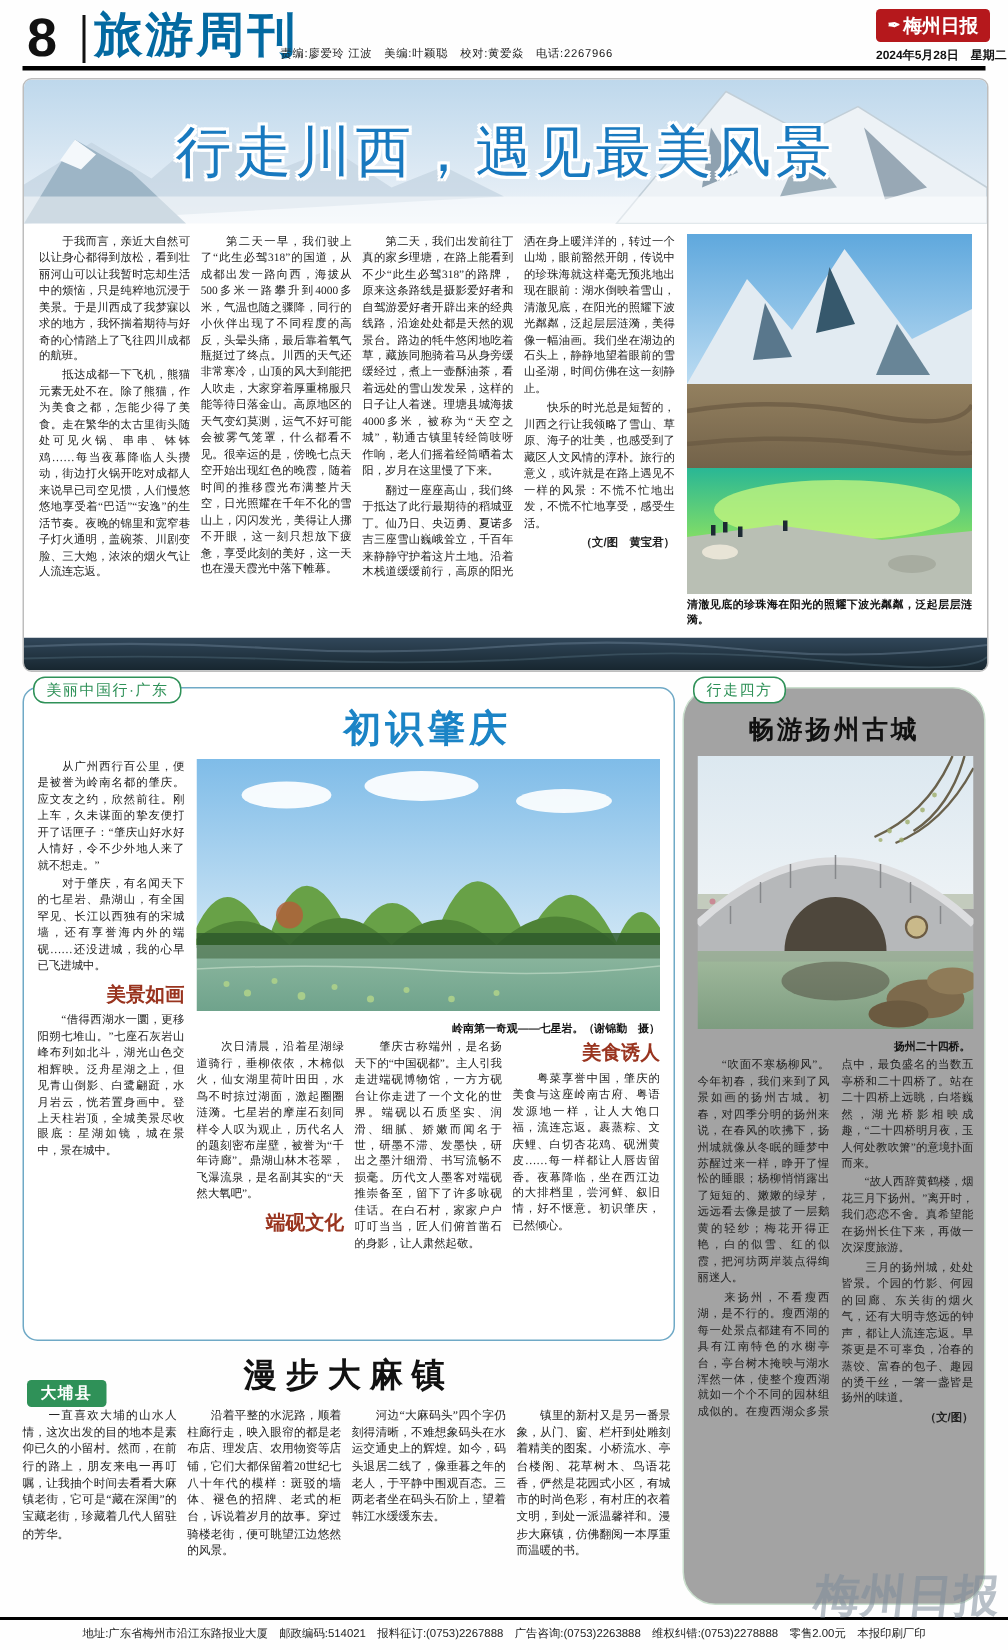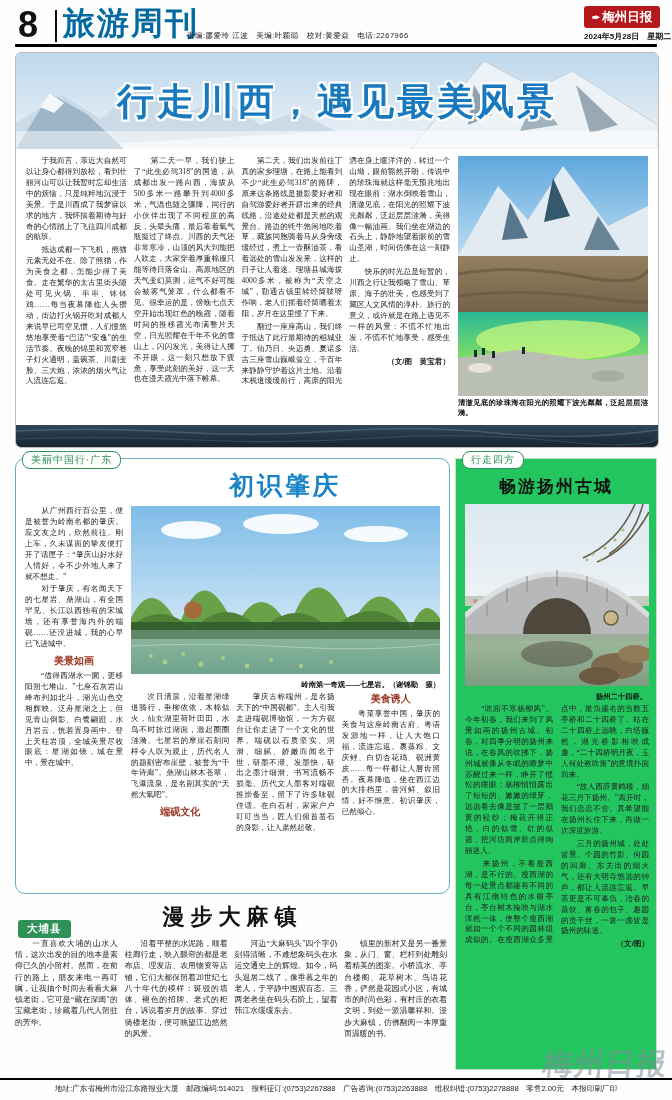--- a/index.html
+++ b/index.html
@@ -13,48 +13,48 @@
   .masthead{position:absolute;left:584px;top:6px;width:76px;height:22px;background:#b5181c;border-radius:3px;
             color:#fff;font-weight:700;font-size:12.5px;display:flex;align-items:center;justify-content:center;gap:2px;}
   .masthead .pen{font-size:10px;}
   .date-line{position:absolute;left:584px;top:31px;font-size:8px;color:#111;font-weight:600;}
   .head-rule{position:absolute;left:15px;top:44px;width:642px;height:2.5px;background:#000;}
   
   .main-box{position:absolute;left:15px;top:52px;width:642px;height:394px;border:1px solid #bdbdbd;
             border-radius:6px;overflow:hidden;background:#fff;}
   .banner{position:relative;width:642px;height:96px;}
   .banner svg{display:block;}
-  .main-title{position:absolute;left:0;top:24px;width:100%;text-align:center;font-size:37px;font-weight:700;
+  .main-title{position:absolute;left:0;top:24px;width:100%;text-align:center;font-size:37px;font-weight:400;
               letter-spacing:3px;color:#1879bf;
               text-shadow:-2px -2px 0 #fff,2px -2px 0 #fff,-2px 2px 0 #fff,2px 2px 0 #fff,0 -2px 0 #fff,0 2px 0 #fff,-2px 0 0 #fff,2px 0 0 #fff;}
   .main-body{display:flex;gap:8px;padding:7px 10px 0 10px;}
   .main-cols{width:424px;height:258px;column-count:4;column-gap:7px;overflow:hidden;}
   .para{margin:0 0 2px 0;font-size:7.6px;line-height:1.44;text-align:justify;color:#222;
         font-family:"Liberation Serif",serif;}
   .credit{margin:2px 0 0 0;font-size:7.6px;text-align:right;font-weight:700;color:#222;}
-  .subhead{font-size:10px;font-weight:700;color:#99341f;text-align:center;margin:4px 0 3px 0;break-inside:avoid;}
+  .subhead{font-size:13px;font-weight:700;color:#99341f;text-align:right;margin:4px 0 3px 0;break-inside:avoid;}
   .photo-block{width:190px;}
   .photo-block svg{display:block;}
   .photo-cap{margin-top:2px;font-size:7.3px;font-weight:600;text-align:justify;color:#111;}
   .dark-strip{position:absolute;left:0;bottom:0;width:642px;height:22px;}
   
   .badge-outline{position:absolute;z-index:3;background:#fff;border:1.5px solid #2f9158;color:#2f9158;
                  font-size:10px;font-weight:400;padding:1px 8px;border-radius:8px;letter-spacing:1px;}
   .panel-left{position:absolute;left:15px;top:458px;width:435px;height:436px;border:1.5px solid #6fa9c6;
               border-radius:10px;background:#fff;padding:12px 9px 0 9px;box-sizing:border-box;}
   .zq-title{width:300px;margin-left:110px;text-align:center;font-size:25px;font-weight:900;letter-spacing:3px;
             color:#1b84c6;margin-top:-2px;margin-bottom:4px;
             text-shadow:-1.5px -1.5px 0 #fff,1.5px -1.5px 0 #fff,-1.5px 1.5px 0 #fff,1.5px 1.5px 0 #fff;}
   .zq-row{display:flex;gap:8px;}
   .zq-col1{width:98px;height:372px;overflow:hidden;}
   .zq-right{width:309px;}
   .zq-lower{width:309px;height:182px;column-count:3;column-gap:7px;overflow:hidden;margin-top:2px;}
   .cap-right{font-size:7.3px;font-weight:600;text-align:right;color:#111;margin-top:2px;}
-  .panel-right{position:absolute;left:455px;top:458px;width:202px;height:612px;background:#22c55e;
-               border:1px solid #cadfcd;border-radius:0;padding:14px 9px 0 9px;box-sizing:border-box;}
+  .panel-right{position:absolute;left:455px;top:458px;width:202px;height:612px;background:#a3a3a3;
+               border:1px solid #cadfcd;border-radius:22px;padding:14px 9px 0 9px;box-sizing:border-box;}
   .yz-title{text-align:center;font-size:17px;font-weight:900;letter-spacing:2px;color:#111;margin:2px 0 6px 0;
             font-family:"Liberation Serif",serif;}
   .yz-cols{width:184px;height:352px;column-count:2;column-gap:8px;overflow:hidden;margin-top:2px;}
   
   .dapu{position:absolute;left:15px;top:902px;width:435px;height:172px;}
   .badge-solid{position:absolute;left:3px;top:18px;background:#2f9158;color:#fff;font-size:10.5px;font-weight:700;
                padding:2px 9px;border-radius:3px;letter-spacing:1px;}
   .dm-title{text-align:center;font-size:22px;font-weight:900;letter-spacing:6px;color:#111;margin:0 0 6px 0;}
   .dm-cols{width:432px;height:134px;column-count:4;column-gap:7px;overflow:hidden;}
   .dm-cols .para{font-size:7.8px;}

